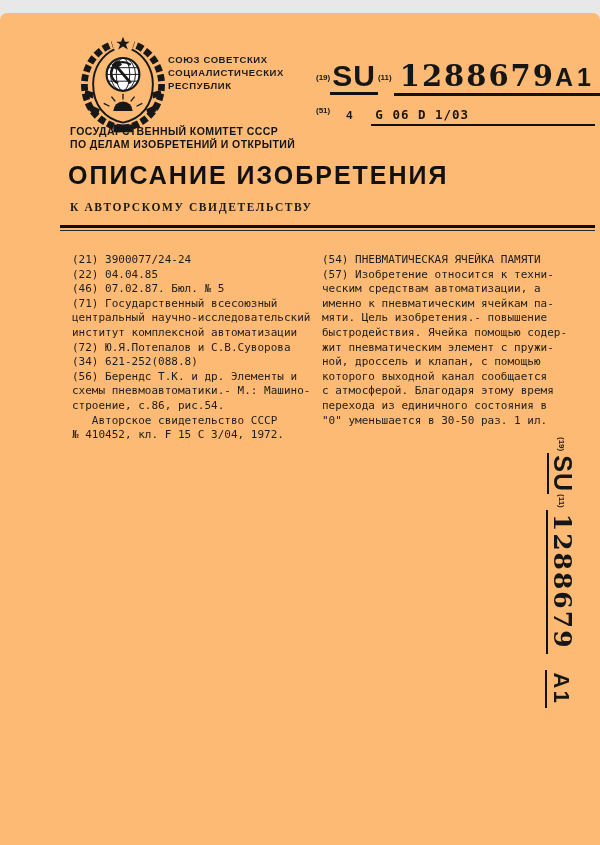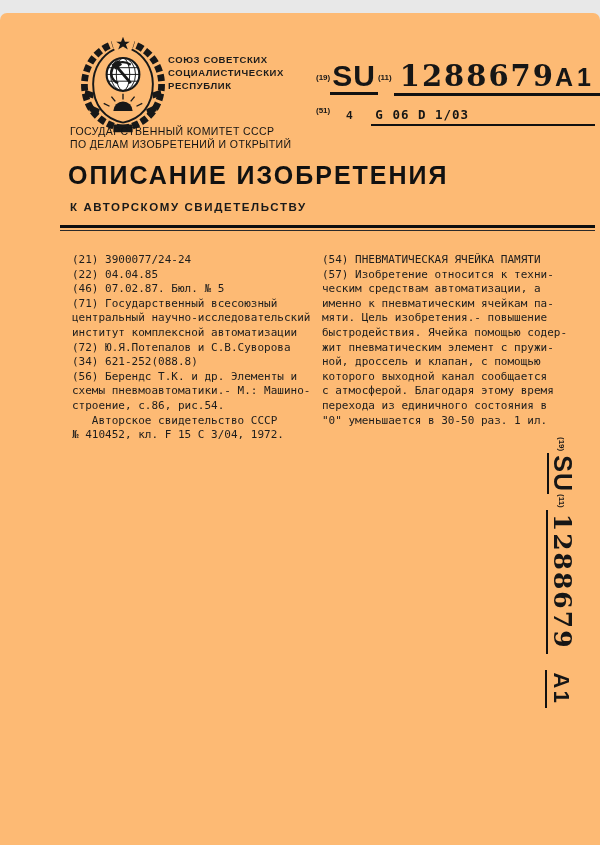--- a/index.html
+++ b/index.html
@@ -15,21 +15,21 @@
   }
   
   .emblem{position:absolute;left:70px;top:22px;width:106px;height:102px;}
   .union{
     position:absolute;left:168px;top:40px;
     font-size:9.5px;font-weight:bold;letter-spacing:.6px;
     line-height:13px;color:#1c1c1c;
   }
   .committee{
     position:absolute;left:70px;top:112px;
-    font-size:10.5px;font-weight:normal;letter-spacing:.4px;
+    font-size:10.5px;font-weight:bold;letter-spacing:.4px;
     line-height:13px;color:#141414;
   }
   .pubrow{
     position:absolute;left:316px;top:48px;width:279px;
     display:flex;align-items:baseline;
   }
   .tinycode{font-size:8px;font-weight:bold;white-space:nowrap;transform:translateY(-6px);display:inline-block;}
   .su{
     font-size:30px;font-weight:bold;letter-spacing:1px;
     border-bottom:3px solid #111;padding:0 2px 1px 2px;line-height:30px;
@@ -58,21 +58,21 @@
     padding:0 0 2px 4px;line-height:15px;
   }
   
   .doc-title{
     position:absolute;left:68px;top:148px;
     font-size:25px;font-weight:bold;letter-spacing:2px;color:#111;
     line-height:28px;
   }
   .doc-subtitle{
     position:absolute;left:70px;top:188px;
-    font-size:11.5px;font-weight:bold;letter-spacing:1.6px;color:#1a1a1a;
+    font-size:11.5px;font-weight:bold;letter-spacing:1.6px;color:#1a1a1a;font-family:Liberation Serif, serif;
   }
   .rule{
     position:absolute;left:60px;top:212px;width:535px;height:7px;
   }
   .rule .r1{height:3px;background:#0e0e0e;}
   .rule .r2{height:1px;background:#2a2a2a;margin-top:2px;}
   
   .col{
     position:absolute;top:240px;
     font-family:"DejaVu Sans Mono", monospace;

